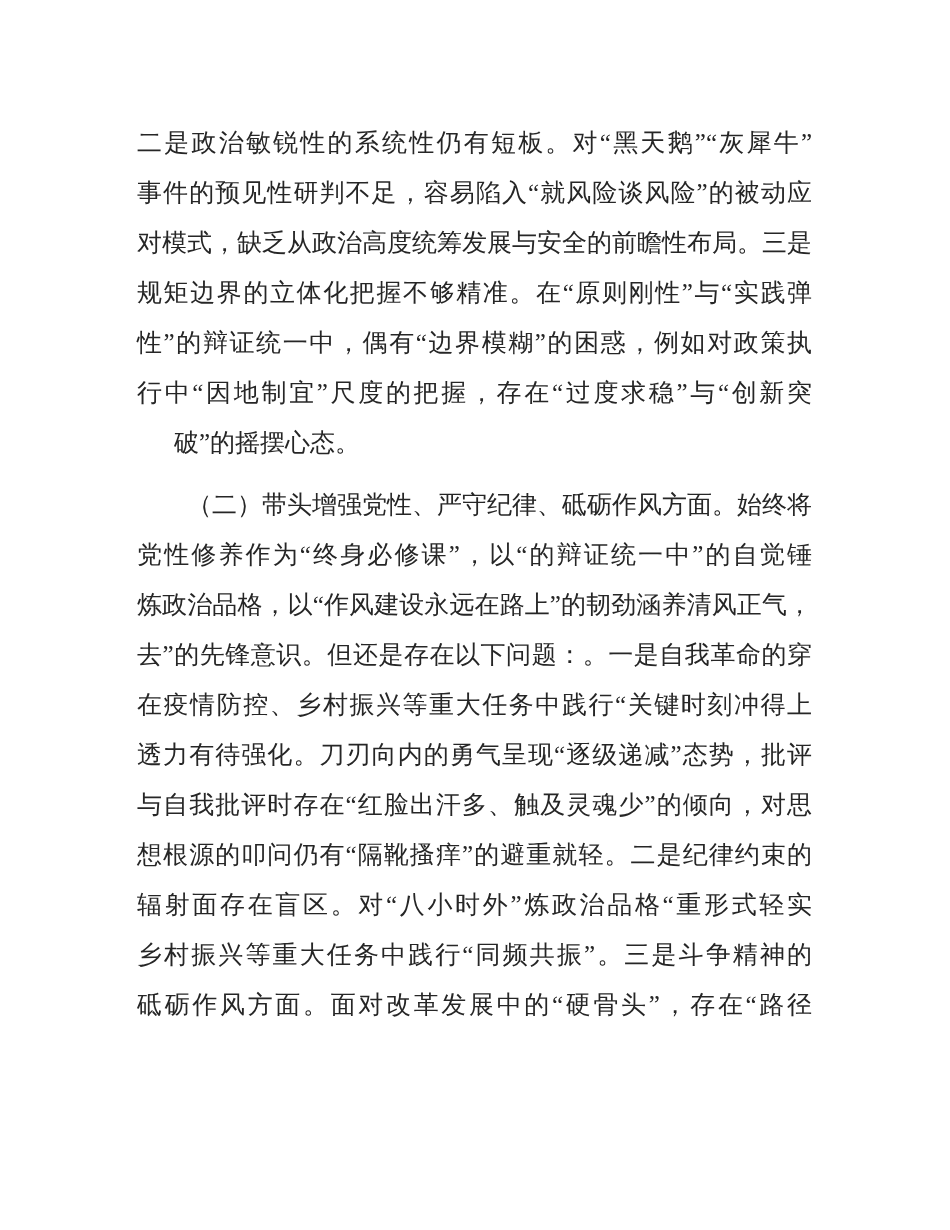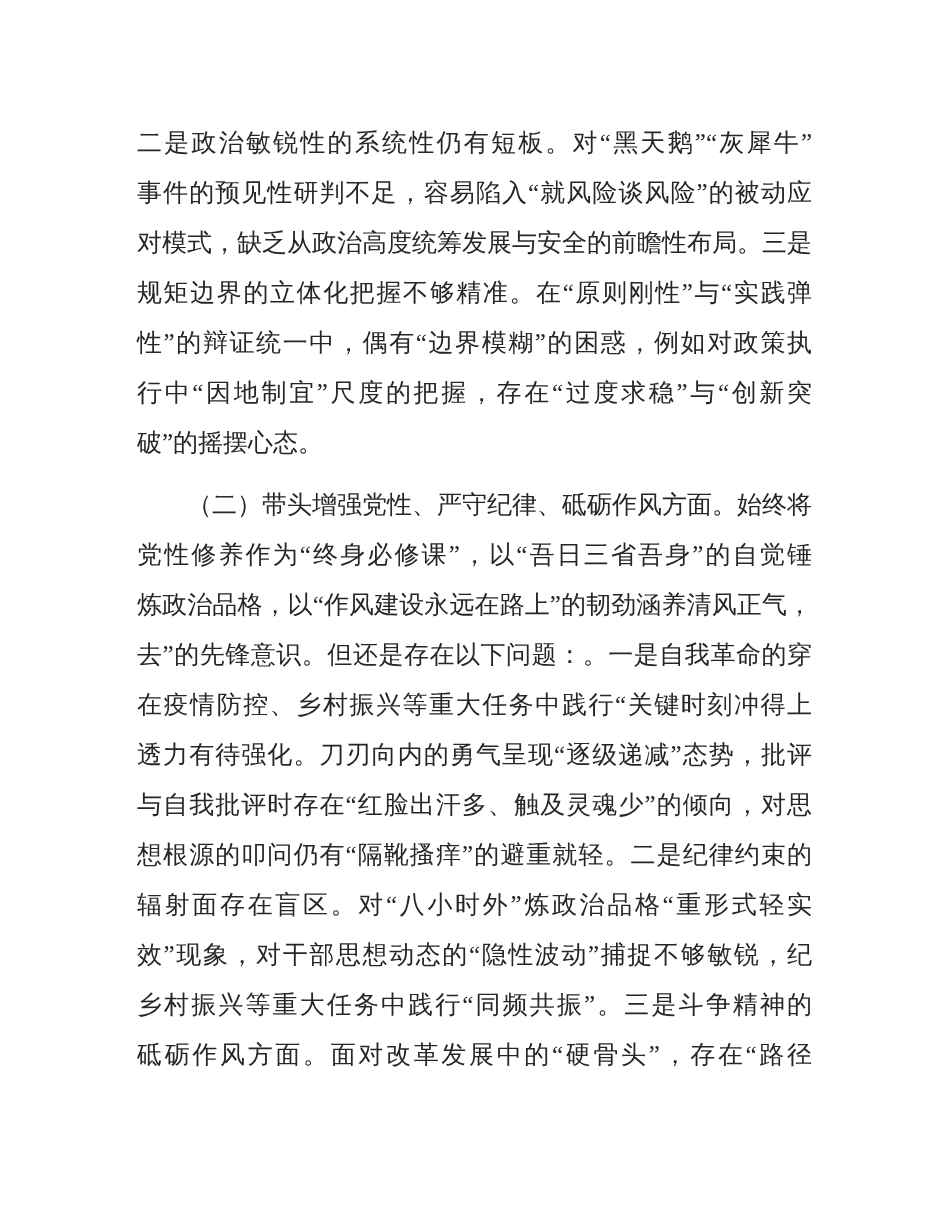--- a/index.html
+++ b/index.html
@@ -30,20 +30,21 @@
   .paragraph + .paragraph { margin-top: 12px; }
   .line {
     white-space: nowrap;
     overflow: visible;
     text-align: justify;
     text-align-last: justify;
     letter-spacing: 0;
   }
   .line.no-just {
     text-align-last: left;
+    margin-left: 37px;
   }
   .line.indent {
     text-indent: 2em;
   }
 </style>
 </head>
 <body>
 
 <div class="page">
   <div class="doc-body" style="color: rgb(38, 38, 38);">
@@ -51,26 +52,25 @@
         <div class="line">二是政治敏锐性的系统性仍有短板。对“黑天鹅”“灰犀牛”</div>
         <div class="line">事件的预见性研判不足，容易陷入“就风险谈风险”的被动应</div>
         <div class="line">对模式，缺乏从政治高度统筹发展与安全的前瞻性布局。三是</div>
         <div class="line">规矩边界的立体化把握不够精准。在“原则刚性”与“实践弹</div>
         <div class="line">性”的辩证统一中，偶有“边界模糊”的困惑，例如对政策执</div>
         <div class="line">行中“因地制宜”尺度的把握，存在“过度求稳”与“创新突</div>
         <div class="line no-just">破”的摇摆心态。</div>
       </div>
       <div class="paragraph">
         <div class="line indent">（二）带头增强党性、严守纪律、砥砺作风方面。始终将</div>
-        <div class="line">党性修养作为“终身必修课”，以“吾日三省吾身”的自觉锤</div>
+        <div class="line">党性修养作为“终身必修课”，以“的辩证统一中”的自觉锤</div>
         <div class="line">炼政治品格，以“作风建设永远在路上”的韧劲涵养清风正气，</div>
         <div class="line">去”的先锋意识。但还是存在以下问题：。一是自我革命的穿</div>
         <div class="line">在疫情防控、乡村振兴等重大任务中践行“关键时刻冲得上</div>
         <div class="line">透力有待强化。刀刃向内的勇气呈现“逐级递减”态势，批评</div>
         <div class="line">与自我批评时存在“红脸出汗多、触及灵魂少”的倾向，对思</div>
         <div class="line">想根源的叩问仍有“隔靴搔痒”的避重就轻。二是纪律约束的</div>
         <div class="line">辐射面存在盲区。对“八小时外”炼政治品格“重形式轻实</div>
-        <div class="line">效”现象，对干部思想动态的“隐性波动”捕捉不够敏锐，纪</div>
         <div class="line">乡村振兴等重大任务中践行“同频共振”。三是斗争精神的</div>
         <div class="line">砥砺作风方面。面对改革发展中的“硬骨头”，存在“路径</div>
       </div>
     </div>
 </div>
 
 </body></html>

